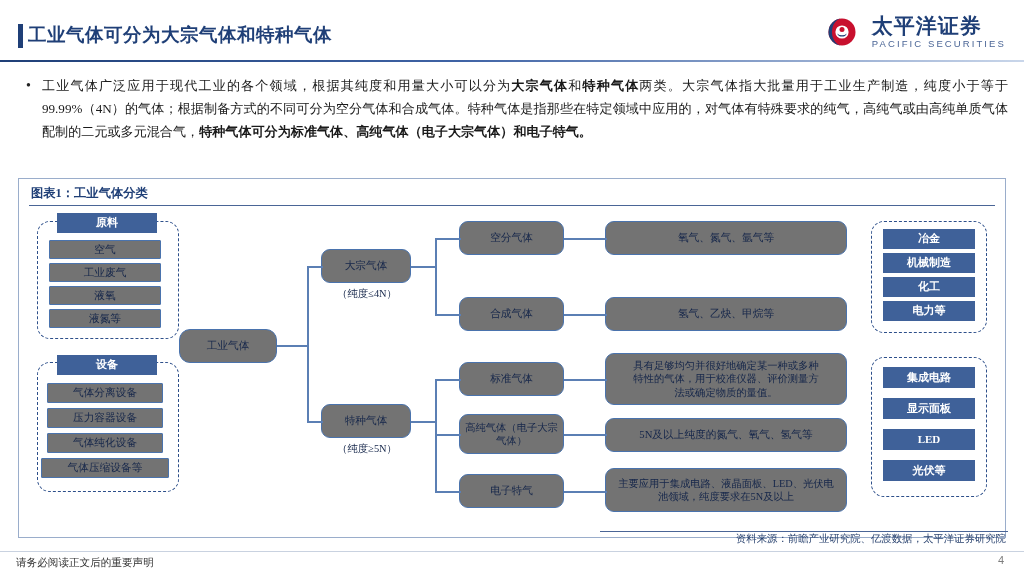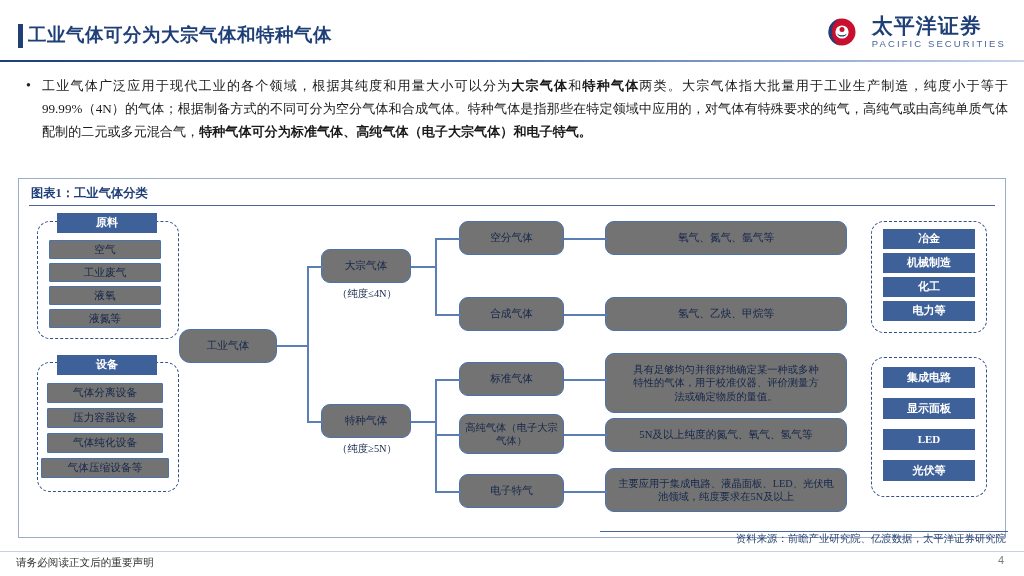--- a/index.html
+++ b/index.html
@@ -189,21 +189,21 @@
       <div class="sub-label" style="left:303px; top:235px; width:90px; text-align:center;">（纯度≥5N）</div>
 
       <div class="node round" style="left:440px; top:14px; width:105px; height:34px;">空分气体</div>
       <div class="node round" style="left:440px; top:90px; width:105px; height:34px;">合成气体</div>
       <div class="node round" style="left:440px; top:155px; width:105px; height:34px;">标准气体</div>
       <div class="node round wide-text" style="left:440px; top:207px; width:105px; height:40px;">高纯气体（电子大宗气体）</div>
       <div class="node round" style="left:440px; top:267px; width:105px; height:34px;">电子特气</div>
 
       <div class="node round" style="left:586px; top:14px; width:242px; height:34px;">氧气、氮气、氩气等</div>
       <div class="node round" style="left:586px; top:90px; width:242px; height:34px;">氢气、乙炔、甲烷等</div>
-      <div class="node round wide-text" style="left:586px; top:146px; width:242px; height:60px; padding:3px 24px;">具有足够均匀并很好地确定某一种或多种特性的气体，用于校准仪器、评价测量方法或确定物质的量值。</div>
+      <div class="node round wide-text" style="left:586px; top:146px; width:242px; height:52px; padding:3px 24px;">具有足够均匀并很好地确定某一种或多种特性的气体，用于校准仪器、评价测量方法或确定物质的量值。</div>
       <div class="node round" style="left:586px; top:211px; width:242px; height:34px;">5N及以上纯度的氮气、氧气、氢气等</div>
       <div class="node round wide-text" style="left:586px; top:261px; width:242px; height:44px; padding:3px 8px;">主要应用于集成电路、液晶面板、LED、光伏电池领域，纯度要求在5N及以上</div>
 
       <div class="group-dash" style="left:852px; top:14px; width:116px; height:112px;"></div>
       <div class="node filled" style="left:864px; top:22px; width:92px; height:20px;">冶金</div>
       <div class="node filled" style="left:864px; top:46px; width:92px; height:20px;">机械制造</div>
       <div class="node filled" style="left:864px; top:70px; width:92px; height:20px;">化工</div>
       <div class="node filled" style="left:864px; top:94px; width:92px; height:20px;">电力等</div>
 
       <div class="group-dash" style="left:852px; top:150px; width:116px; height:140px;"></div>

